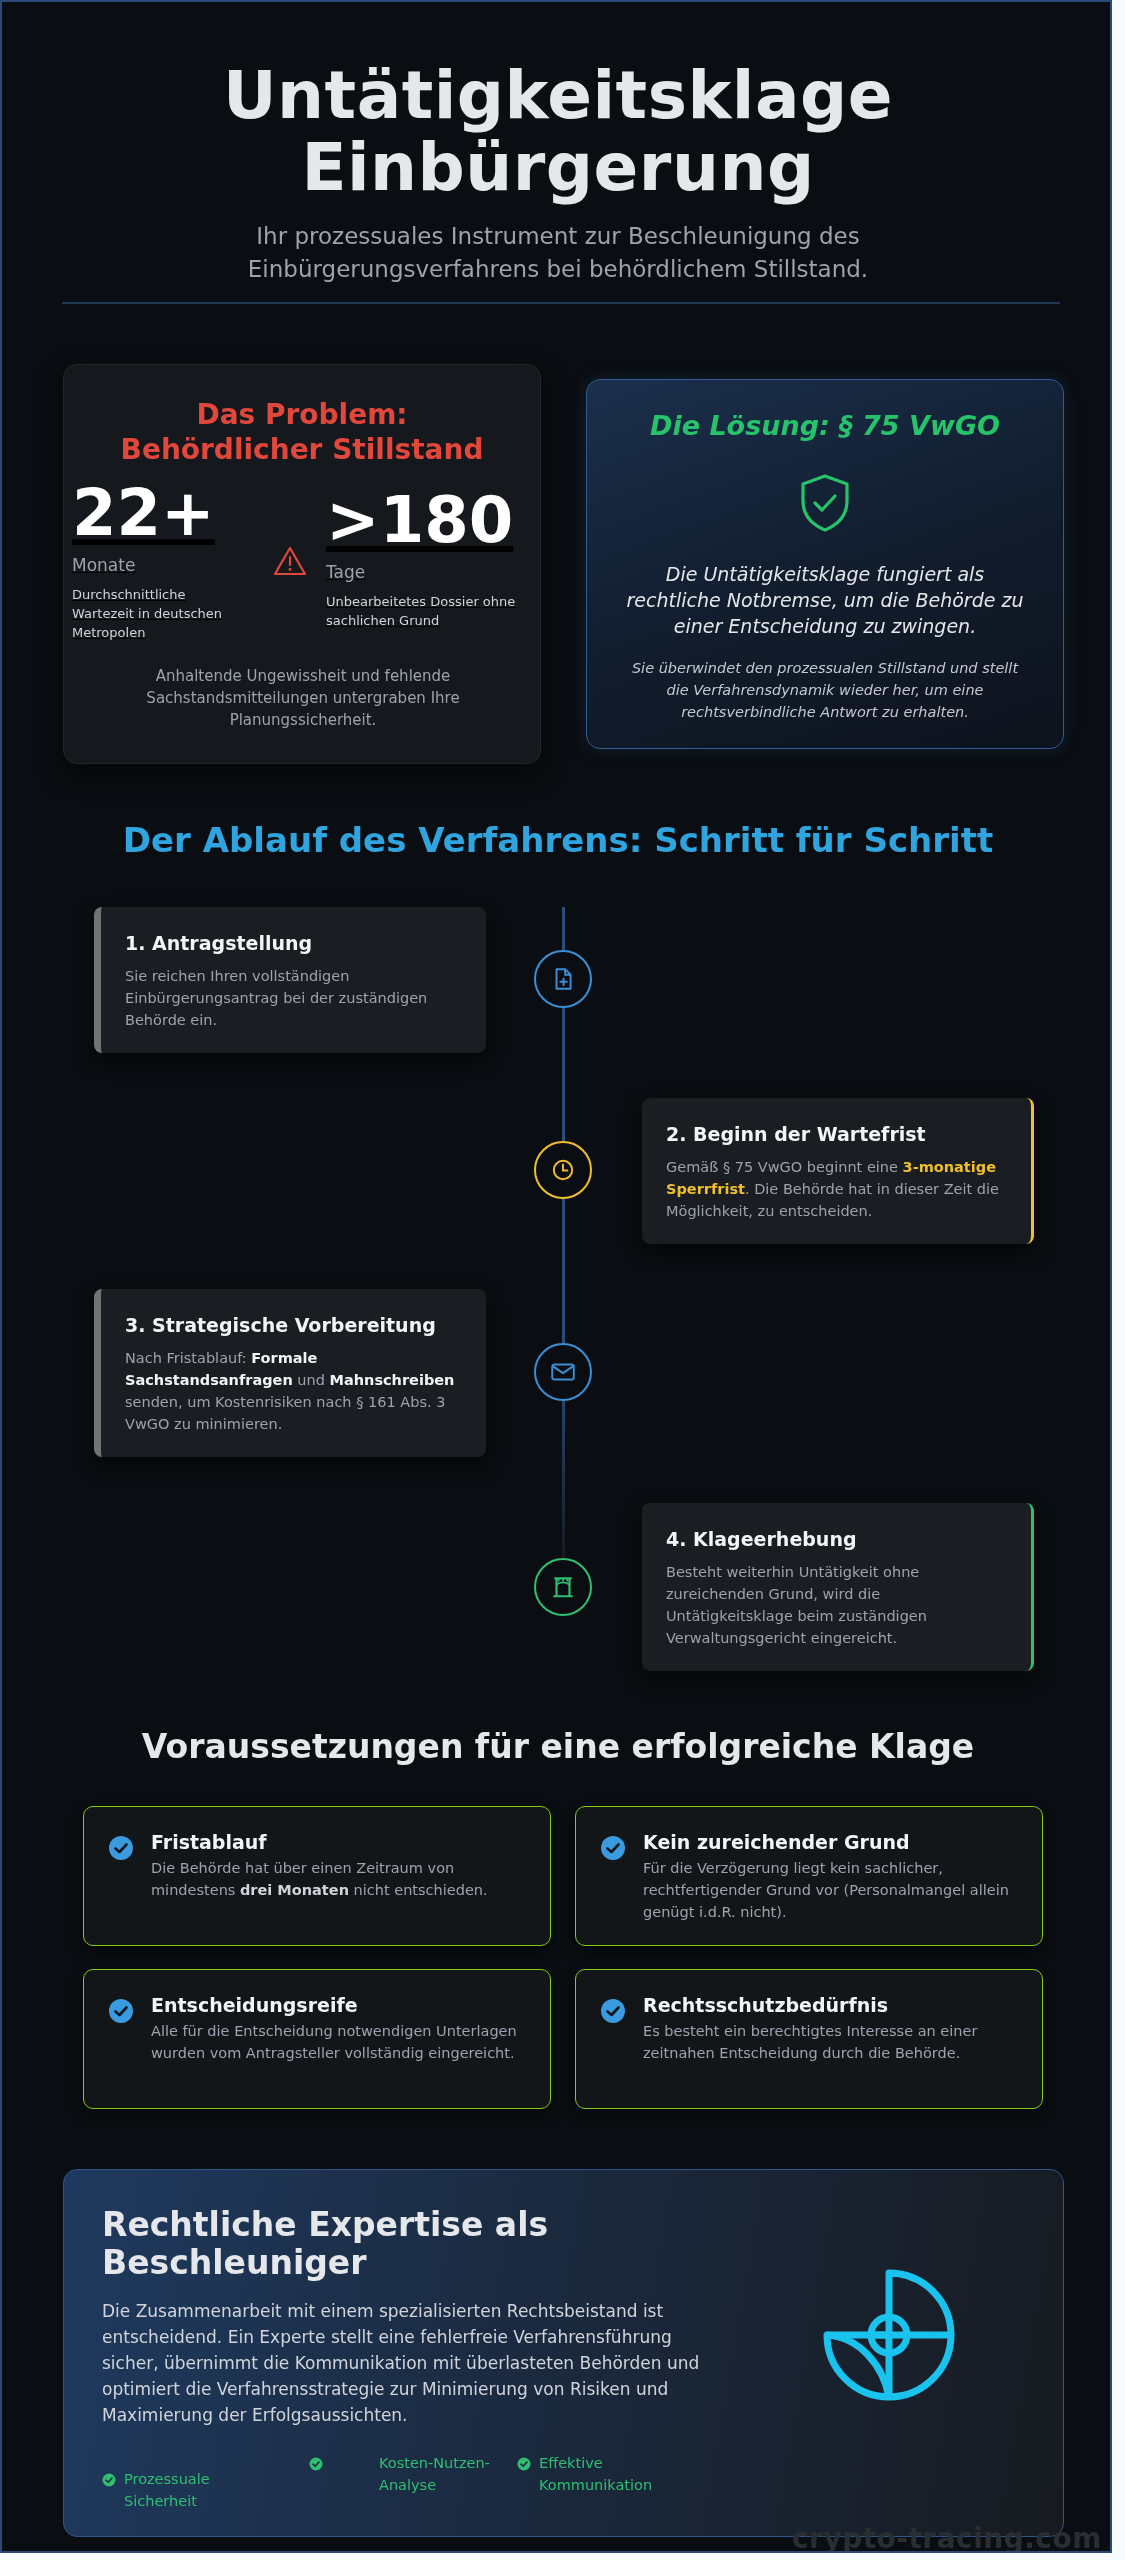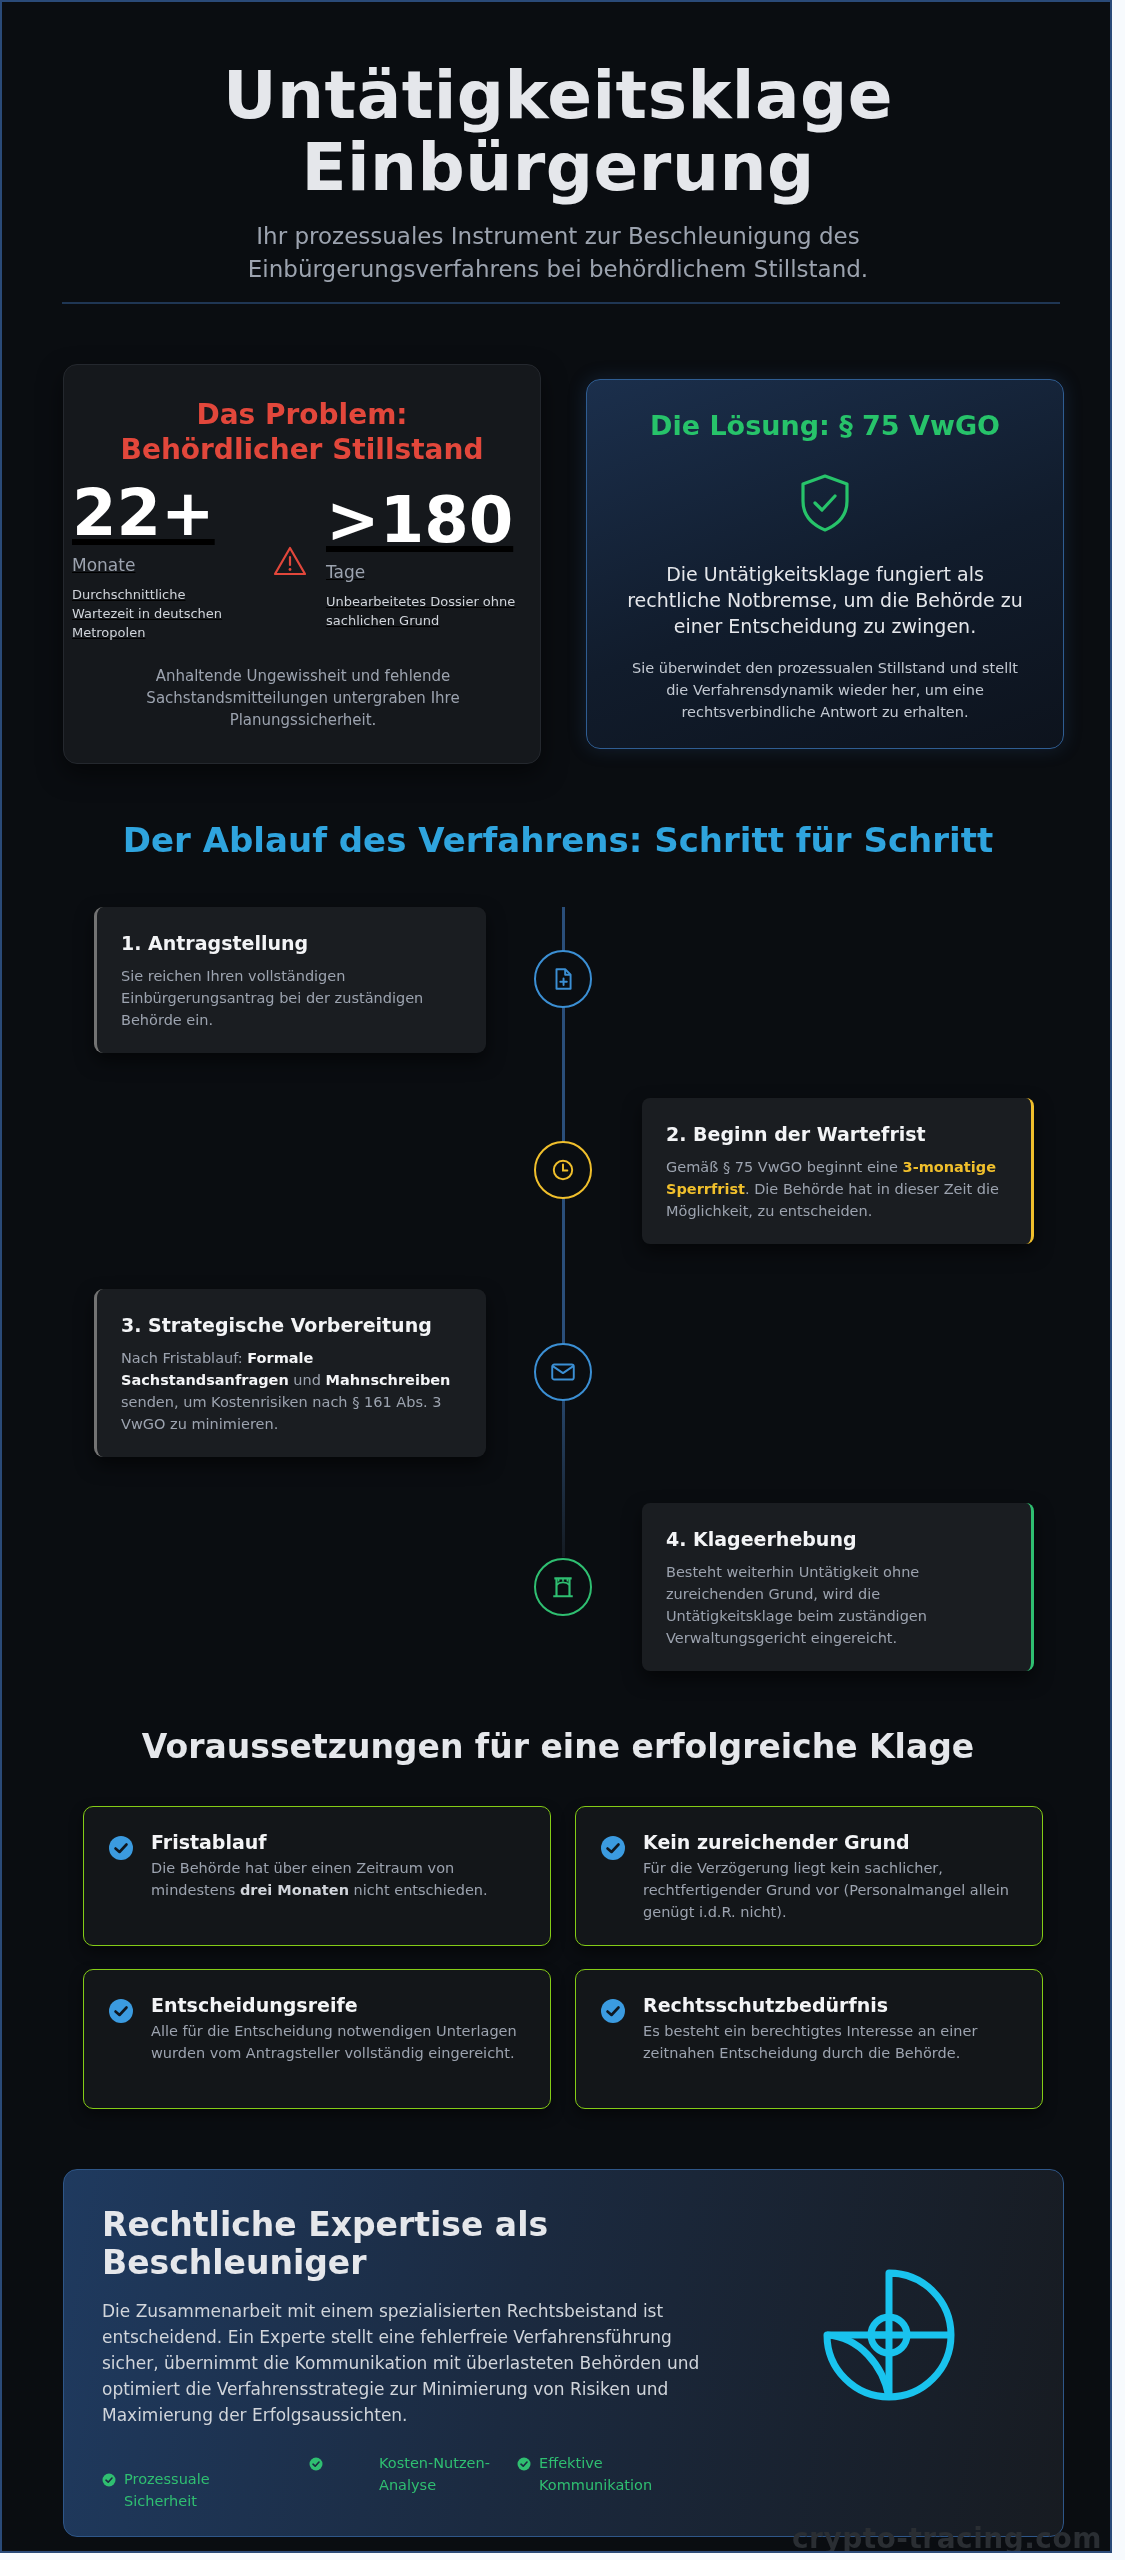--- a/index.html
+++ b/index.html
@@ -30,40 +30,41 @@
   .stat-desc { font-size: 13px; color: #d1d5db; line-height: 19px; margin-top: 10px; }
   .warn-icon { position: absolute; left: 209px; top: 181px; width: 34px; height: 30px; }
   .problem-foot { position: absolute; left: 40px; top: 300px; width: 398px; font-size: 15px; line-height: 22px; color: #9ca3af; }
 
   
   .card-solution {
     position: absolute; left: 584px; top: 377px; width: 478px; height: 370px;
     background: linear-gradient(160deg, #1b2f4c 0%, #111c2c 55%, #0d131d 100%);
     border: 1.5px solid #2f5d92; border-radius: 14px; text-align: center;
     box-shadow: 0 0 18px rgba(47,93,146,0.25);
+    font-style: italic;
   }
   .solution-title { margin-top: 30px; font-size: 27px; font-weight: bold; color: #27c36a; }
   .shield-icon { display: block; margin: 30px auto 0; width: 64px; height: 64px; }
   .solution-main { margin: 26px 30px 0; font-size: 19px; line-height: 26px; color: #e5e7eb; }
   .solution-sub { margin: 18px 34px 0; font-size: 14.5px; line-height: 22px; color: #c3c9d2; }
 
   
   .section-title { position: absolute; left: 0; width: 1112px; text-align: center; font-weight: bold; }
   .process-title { top: 818px; font-size: 34px; color: #2fa4de; }
   .timeline-line { position: absolute; left: 560px; top: 905px; width: 3px; height: 650px;
     background: linear-gradient(#2a4e7a, #2a4e7a 70%, #151b22); }
   .tl-node {
     position: absolute; left: 532px; width: 58px; height: 58px; border-radius: 50%;
     border: 2.5px solid; background: #0a0d11; display: flex; align-items: center; justify-content: center;
   }
   .step-card {
     position: absolute; width: 392px; background: #1a1d21; border-radius: 8px;
     box-shadow: 0 8px 18px rgba(0,0,0,0.55); padding: 24px 22px 0 24px;
   }
-  .step-card.left { left: 92px; border-left: 3px solid #737373; border-radius: 9px; }
+  .step-card.left { left: 92px; border-left: 7px solid #737373; }
   .step-card.right { left: 640px; border-right: 3px solid; }
   .step-title { font-size: 19px; font-weight: bold; color: #f3f4f6; line-height: 24px; }
   .step-text { margin-top: 10px; font-size: 14.5px; line-height: 22px; color: #9ca3af; }
   .step-text b { color: #f3f4f6; }
   .step-text b.hl { color: #f0bf2c; }
 
   
   .req-title { top: 1725px; font-size: 33px; color: #e5e7eb; }
   .req-card {
     position: absolute; width: 468px; height: 140px; background: #131619;

